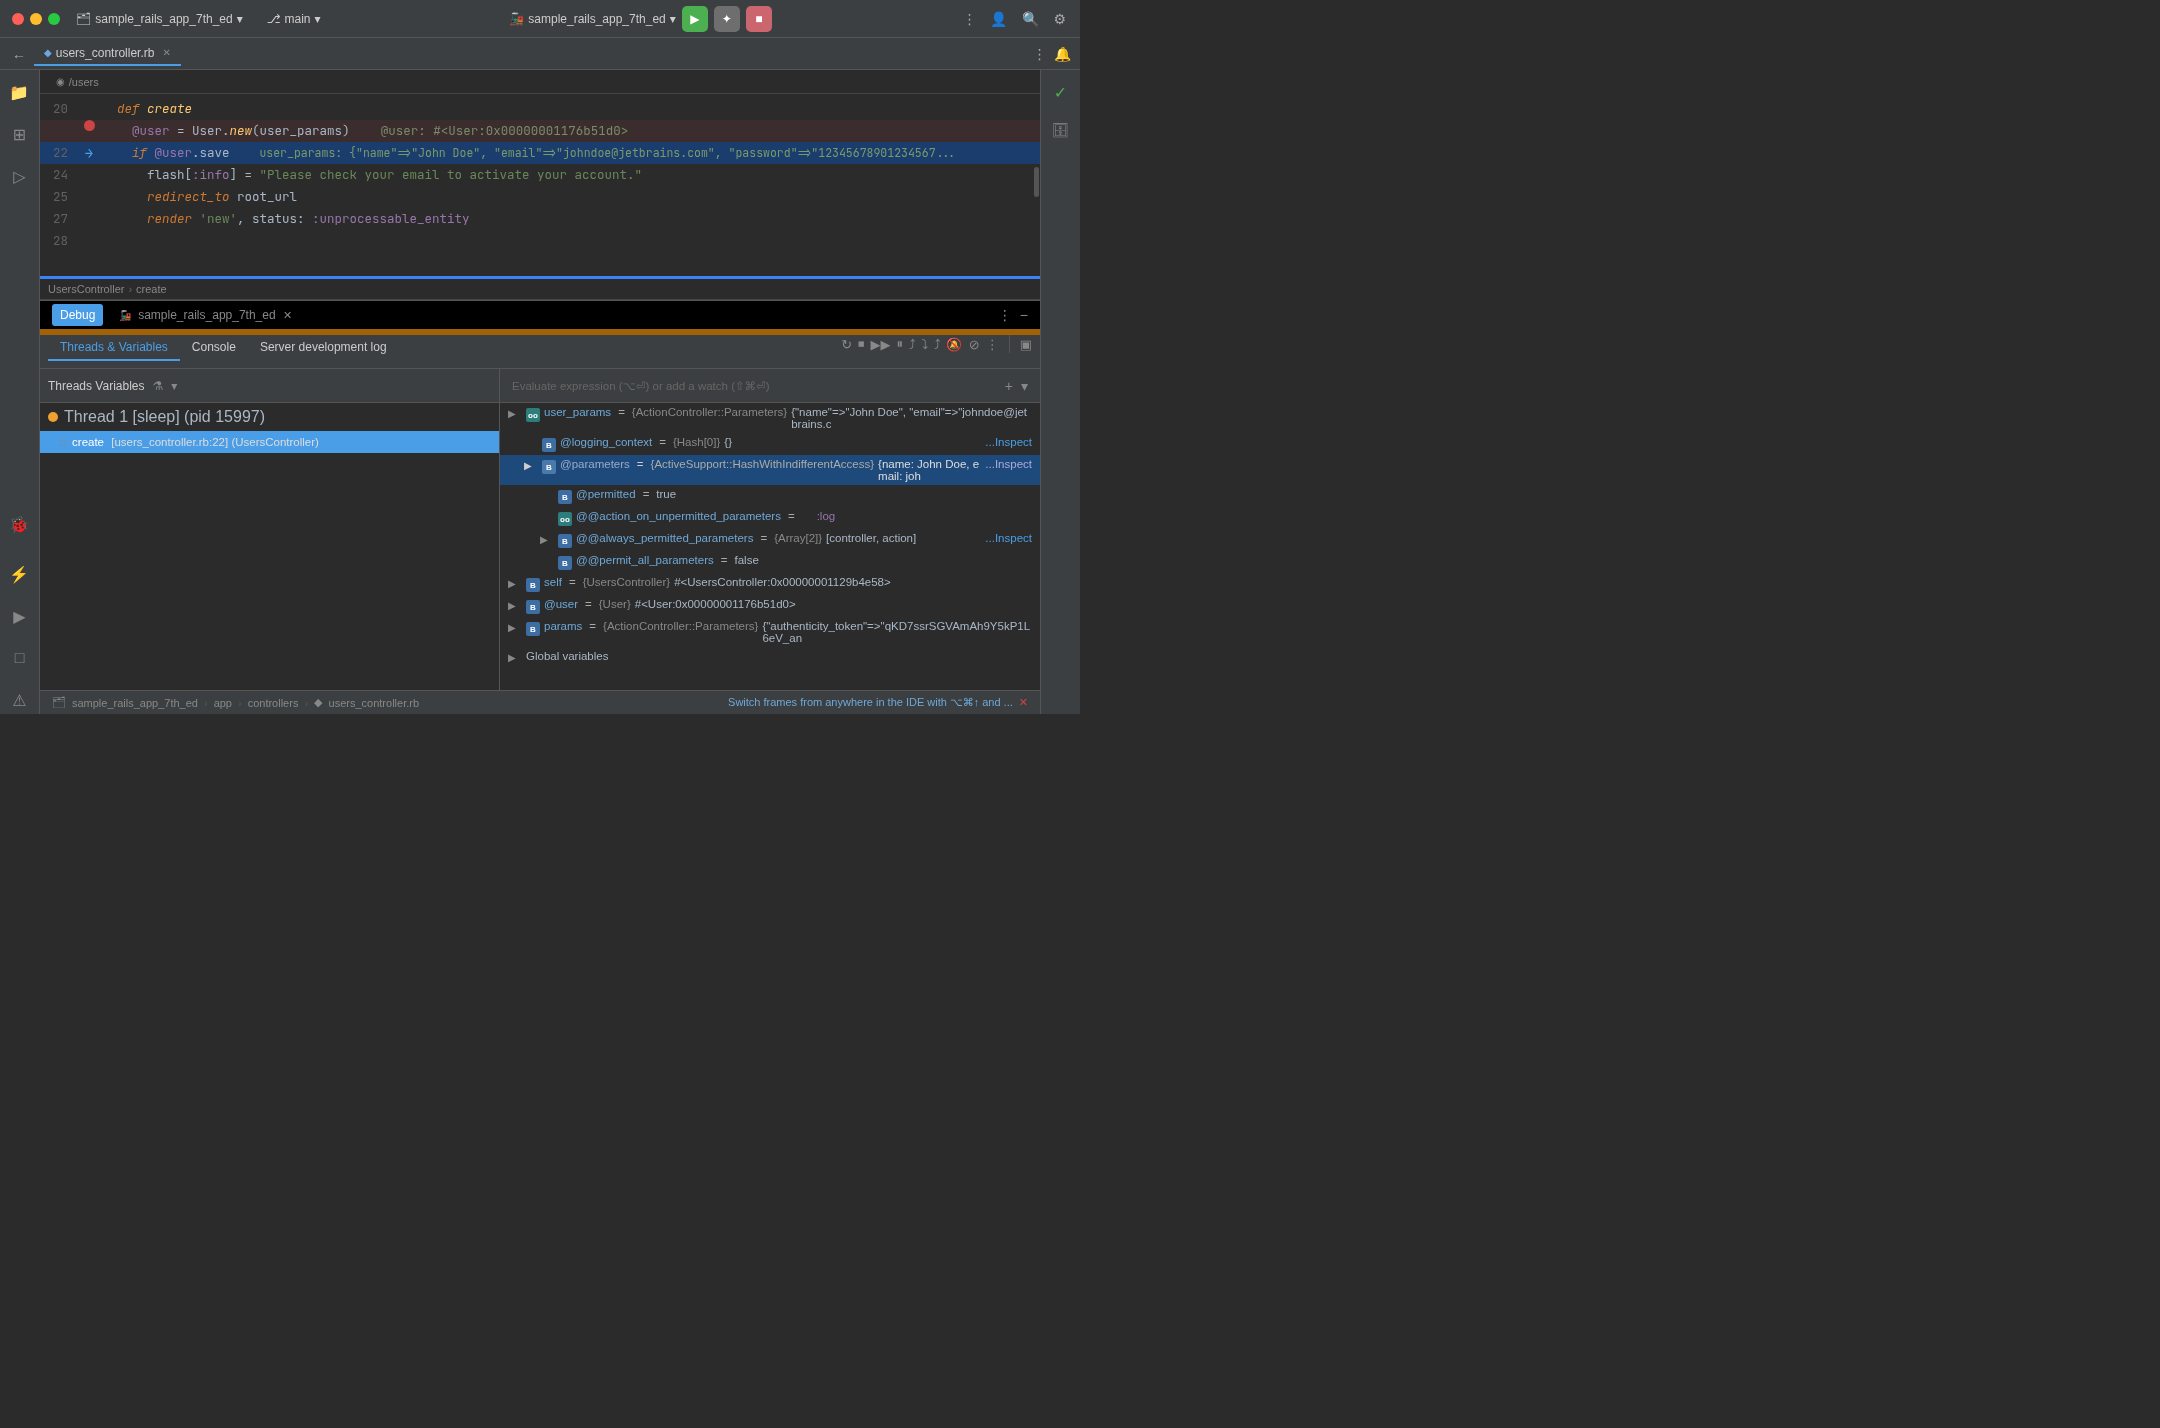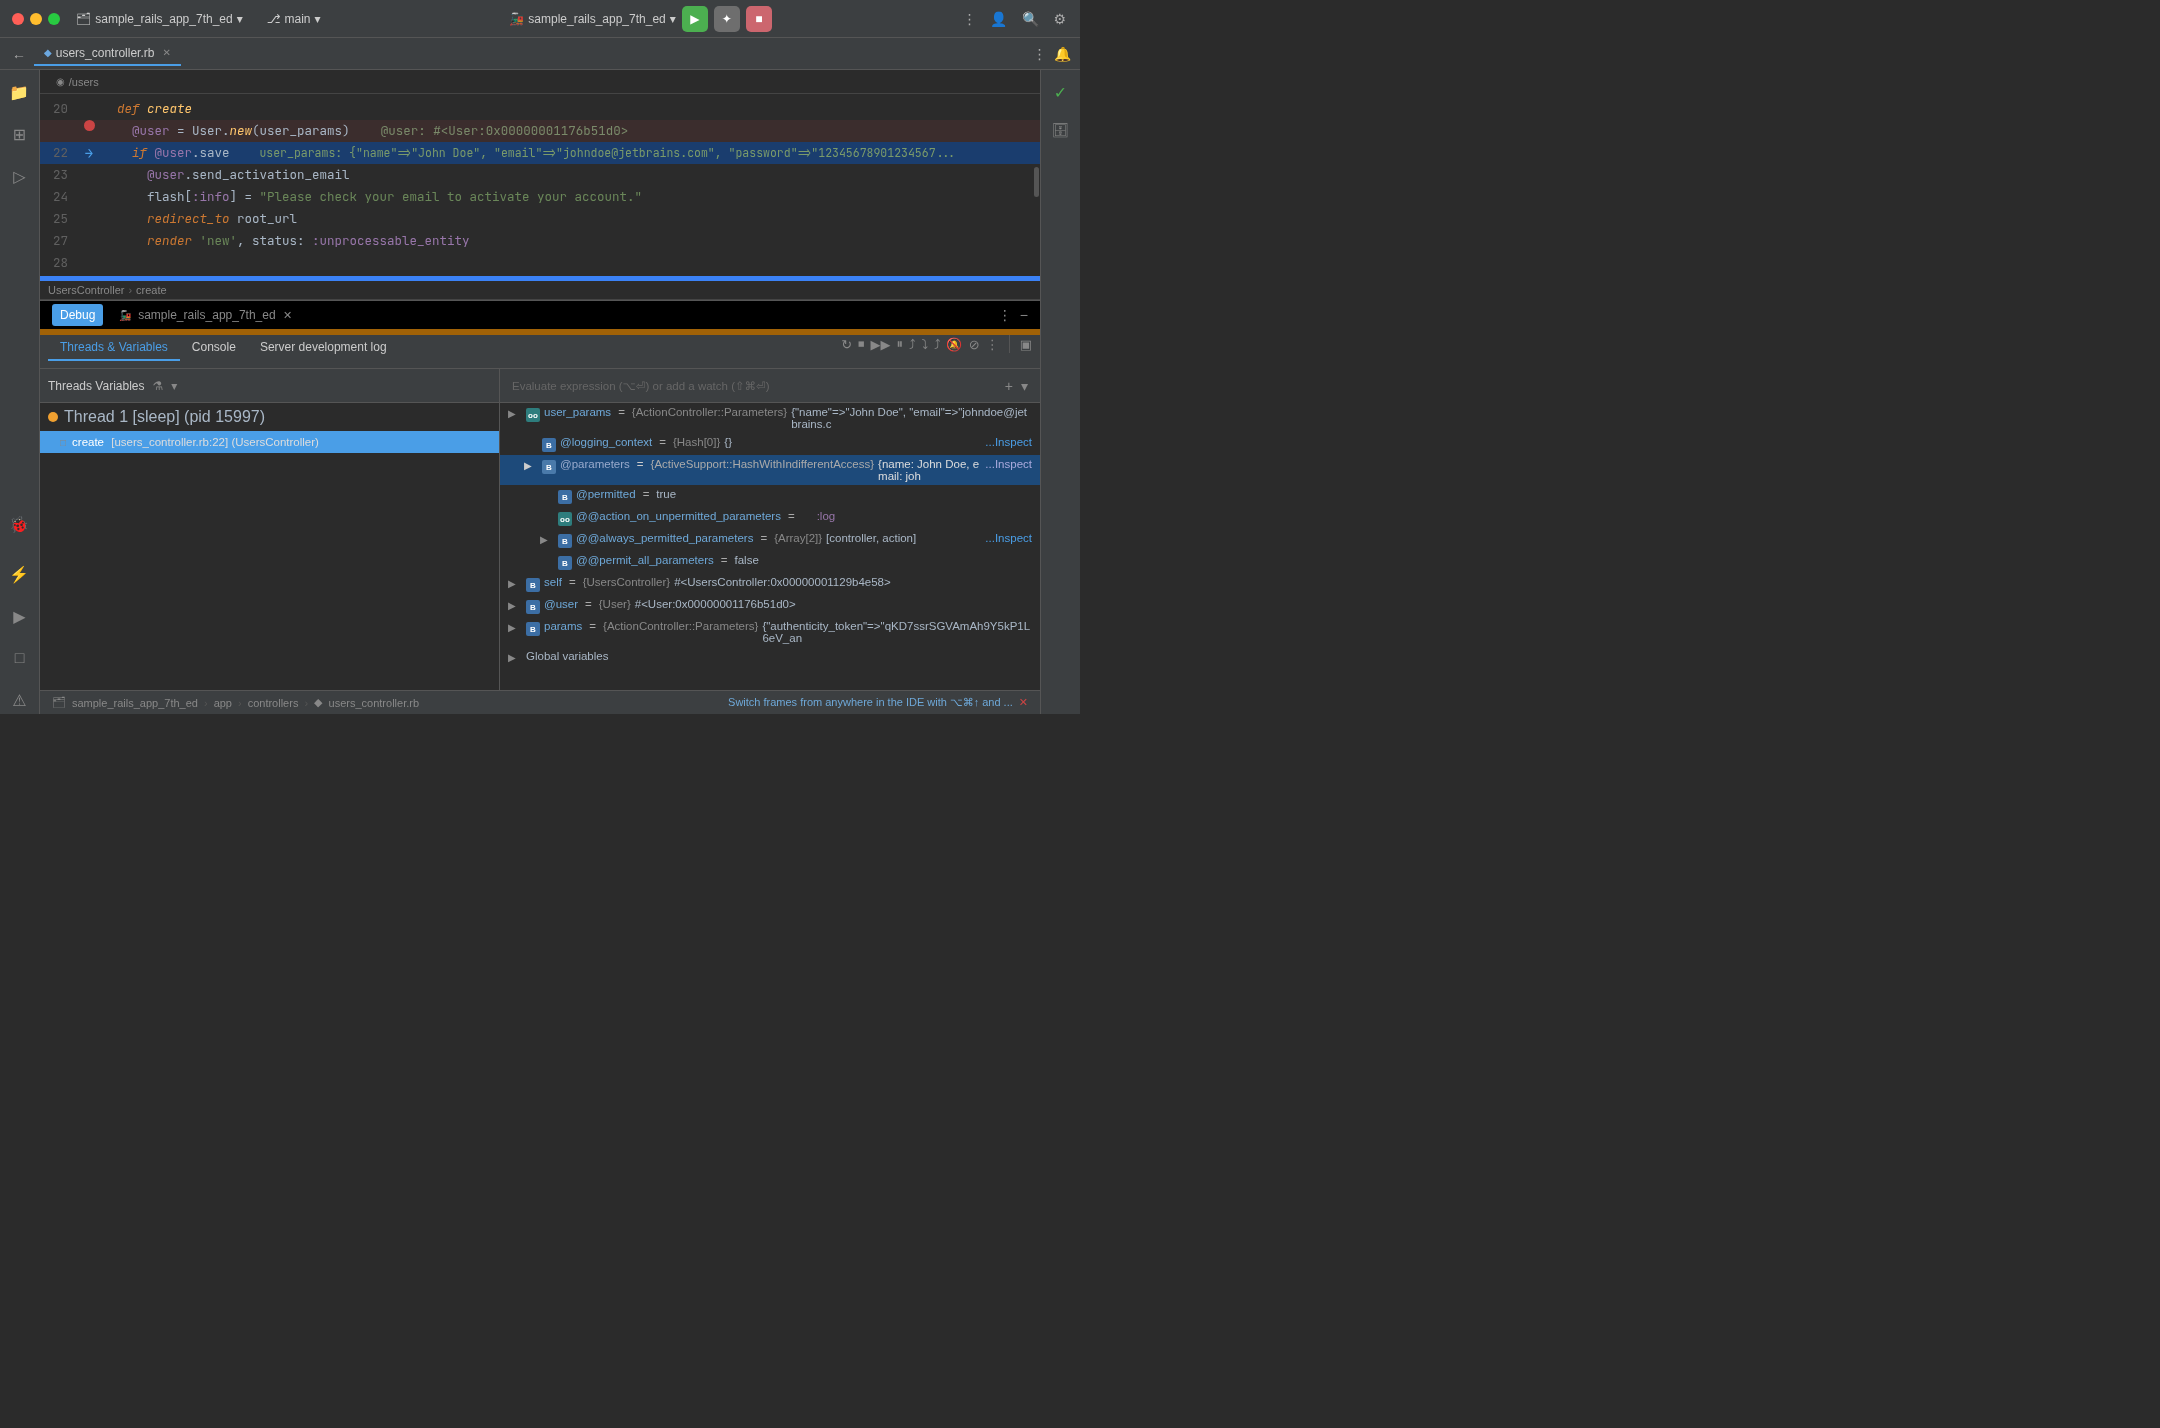--- a/index.html
+++ b/index.html
@@ -176,21 +176,21 @@
       min-height: 0;
     }
 
     
     .breadcrumb-bar {
       height: 24px;
       background: #2b2b2b;
       display: flex;
       align-items: center;
       padding: 0 8px;
-      border-top: 5px solid #3b82f6;
+      border-top: 3px solid #3b82f6;
       border-bottom: 1px solid #444;
       font-size: 11px;
       color: #888;
     }
     .breadcrumb-separator { margin: 0 4px; color: #666; }
 
     
     .debug-panel {
       height: 390px;
       background: #3c3f41;
@@ -597,25 +597,20 @@
         </div>
 
         <div class="code-line current-line">
           <div class="line-number">22</div>
           <div class="bp-indicator">
             <span class="exec-arrow">→</span>
           </div>
           <div class="code-content">    <span class="kw">if</span> <span class="var-code">@user</span>.save<span class="current-hint">  user_params: {"name"=&gt;"John Doe", "email"=&gt;"johndoe@jetbrains.com", "password"=&gt;"12345678901234567...</span></div>
         </div>
 
-        <div class="code-line">
-          <div class="line-number">23</div>
-          <div class="bp-indicator"></div>
-          <div class="code-content">      <span class="var-code">@user</span>.send_activation_email</div>
-        </div>
 
         <div class="code-line">
           <div class="line-number">24</div>
           <div class="bp-indicator"></div>
           <div class="code-content">      flash[<span class="sym">:info</span>] = <span class="str">"Please check your email to activate your account."</span></div>
         </div>
 
         <div class="code-line">
           <div class="line-number">25</div>
           <div class="bp-indicator"></div>

